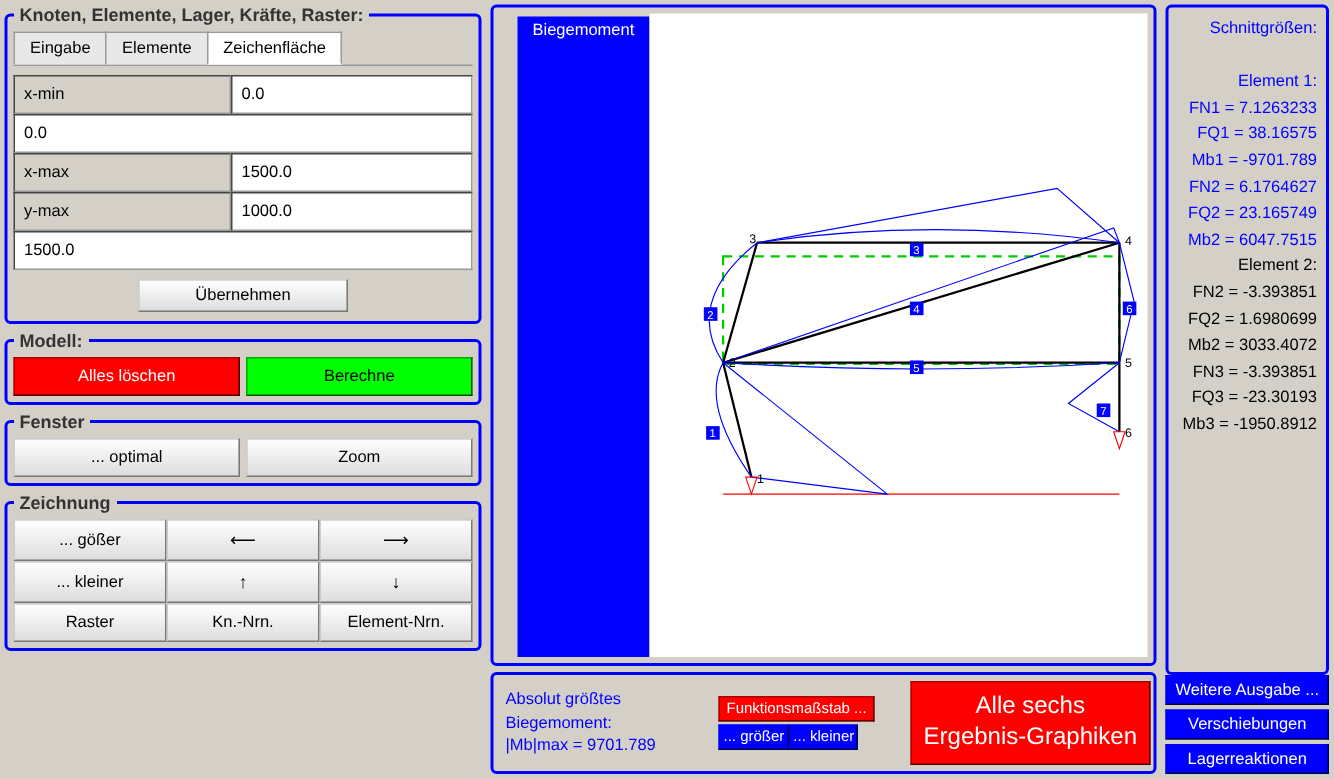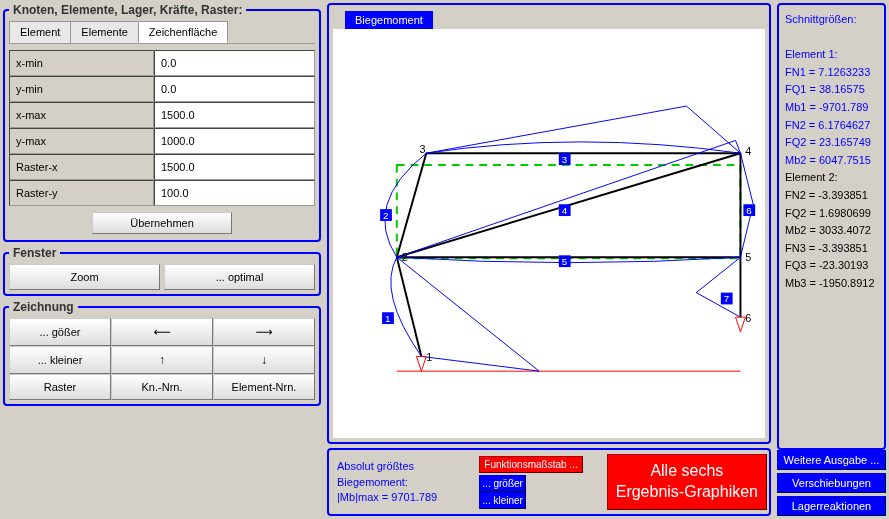--- a/index.html
+++ b/index.html
@@ -33,88 +33,89 @@
 .model-row .btn { flex: 1; padding: 6px; }
 
 .fenster-row { display: flex; gap: 4px; }
 .fenster-row .btn { flex: 1; padding: 6px; }
 
 .zeich-grid { display: grid; grid-template-columns: repeat(3,1fr); gap: 0; }
 .zeich-grid .btn { padding: 6px 4px; }
 
 .arrow { font-size: 12px; }
 
-.canvas-fs { flex: 1; display: flex; flex-direction: column; }
+.canvas-fs { flex: 1; display: flex; flex-direction: row; }
 .canvas-title { background: #0000ff; color: #fff; padding: 3px 10px; font-size: 11px; width: fit-content; margin: 2px 0 0 12px; }
 .svg-wrap { flex: 1; background: #fff; margin: 0; }
 
 .footer-bar { display: flex; align-items: center; gap: 24px; padding: 4px 2px; margin-top: 4px; border: 2px solid #0000ff; border-radius: 4px; }
 .footer-text { flex: 1; color: #0000ff; font-size: 11px; line-height: 1.4; padding:0 6px; }
 .scale-box { display: flex; flex-direction: column; gap: 2px; align-items: flex-start; }
-.scale-row { display: flex; gap: 0; flex-direction: column; }
+.scale-row { display: flex; gap: 0; }
 .scale-row .btn-blue2 { flex:1; }
 .all-six { background: #ff0000; color:#fff; padding: 6px 8px; font-size: 16px; text-align: center; border:1px outset #aa0000; line-height:1.3; }
 
-.results-fs { flex: 1; overflow: hidden; }
+.results-fs { flex: 1; overflow: hidden; text-align: right; }
 .results-text { color: #0000ff; font-size: 11px; line-height: 1.6; padding: 2px; }
 .results-text .black { color: #000; }
 
 .action-stack { display: flex; flex-direction: column; gap: 3px; margin-top: auto; border-radius: 19px; }
 .action-stack .btn { width: 100%; }
 
 svg text { font-family: Arial; }
 </style>
 </head>
 <body>
 
 <div class="left-panel">
   <fieldset>
     <legend>Knoten, Elemente, Lager, Kräfte, Raster:</legend>
     <div class="tabs">
-      <div class="tab">Element</div>
+      <div class="tab">Eingabe</div>
       <div class="tab">Elemente</div>
       <div class="tab active">Zeichenfläche</div>
     </div>
     <div class="form-grid">
       <div class="form-row">
         <div class="form-label">x-min</div>
         <input class="form-input" value="0.0" style="">
       </div>
       <div class="form-row">
-        <div class="form-label">y-min</div>
         <input class="form-input" value="0.0" style="">
       </div>
       <div class="form-row">
         <div class="form-label">x-max</div>
         <input class="form-input" value="1500.0" style="">
       </div>
       <div class="form-row">
         <div class="form-label">y-max</div>
         <input class="form-input" value="1000.0" style="">
       </div>
       <div class="form-row">
-        <div class="form-label">Raster-x</div>
         <input class="form-input" value="1500.0" style="">
-      </div>
-      <div class="form-row">
-        <div class="form-label">Raster-y</div>
-        <input class="form-input" value="100.0" style="">
       </div>
     </div>
     <div style="display:flex;justify-content:flex-end;">
       <button class="btn btn-wide">Übernehmen</button>
     </div>
   </fieldset>
 
+  <fieldset>
+    <legend>Modell:</legend>
+    <div class="model-row">
+      <button class="btn btn-red">Alles löschen</button>
+      <button class="btn btn-green">Berechne</button>
+    </div>
+  </fieldset>
 
   <fieldset>
     <legend>Fenster</legend>
     <div class="fenster-row">
+      <button class="btn">... optimal</button>
       <button class="btn">Zoom</button>
-      <button class="btn">... optimal</button>
     </div>
   </fieldset>
 
   <fieldset>
     <legend>Zeichnung</legend>
     <div class="zeich-grid">
       <button class="btn">... gößer</button>
       <button class="btn"><span class="arrow">⟵</span></button>
       <button class="btn"><span class="arrow">⟶</span></button>
       <button class="btn">... kleiner</button>

